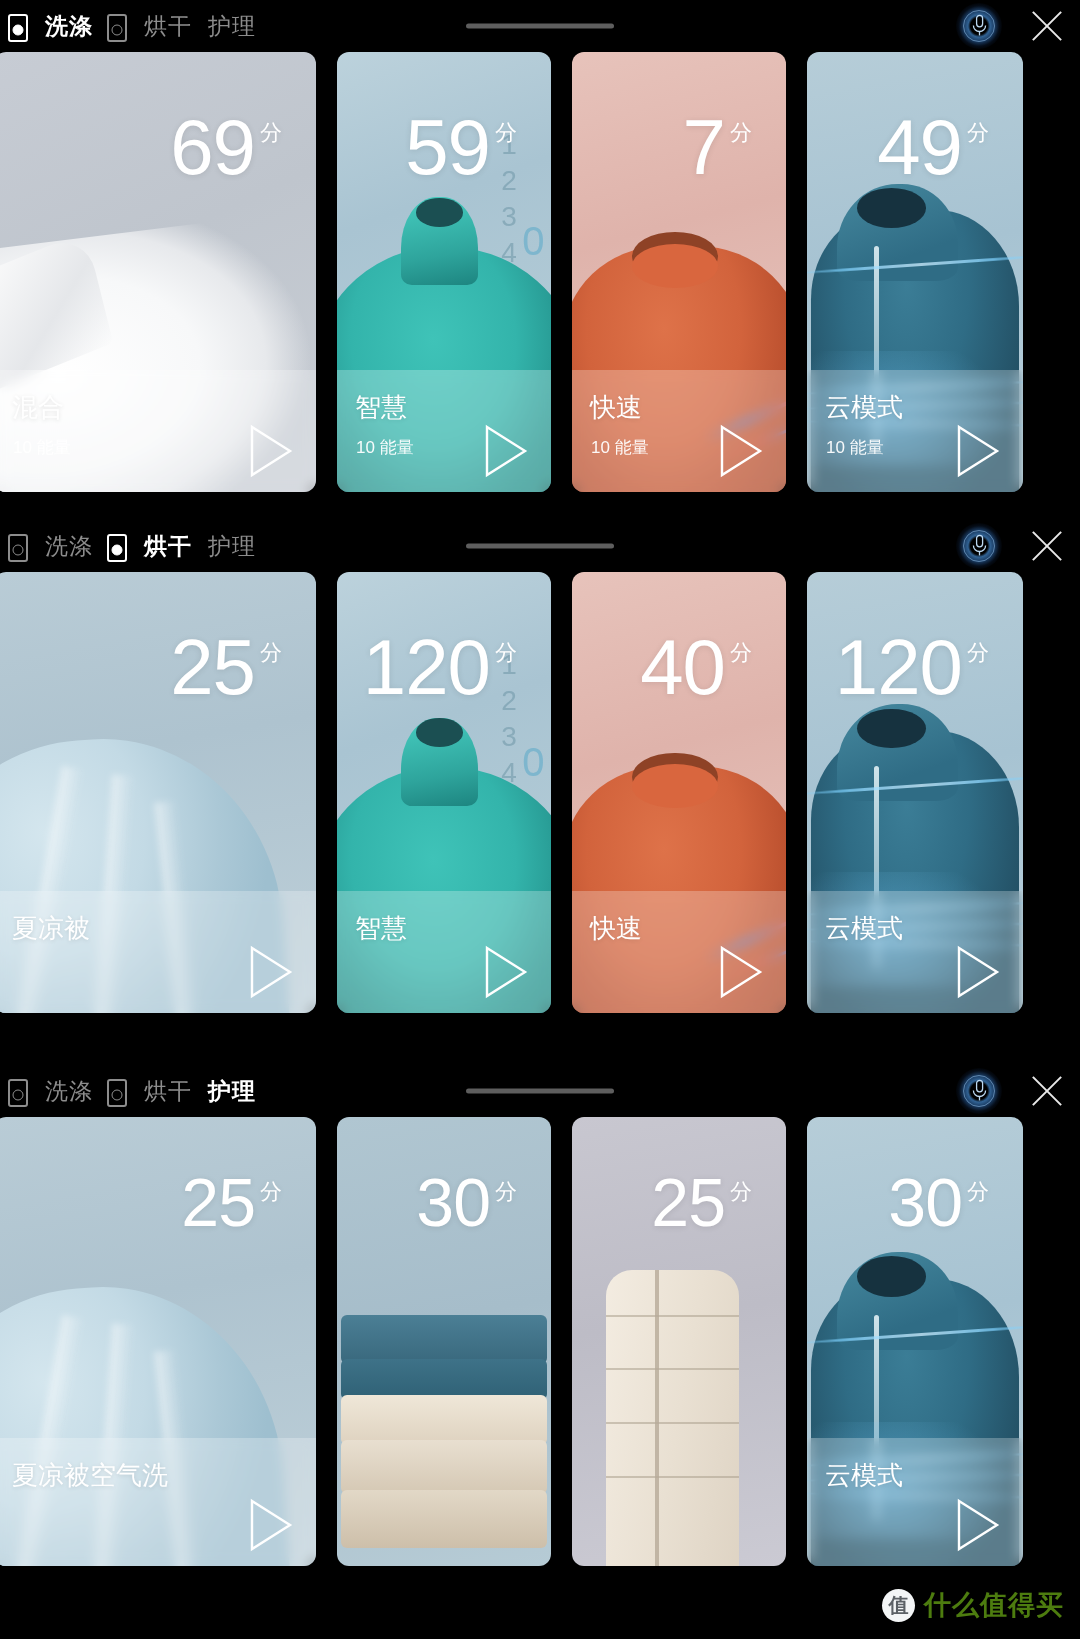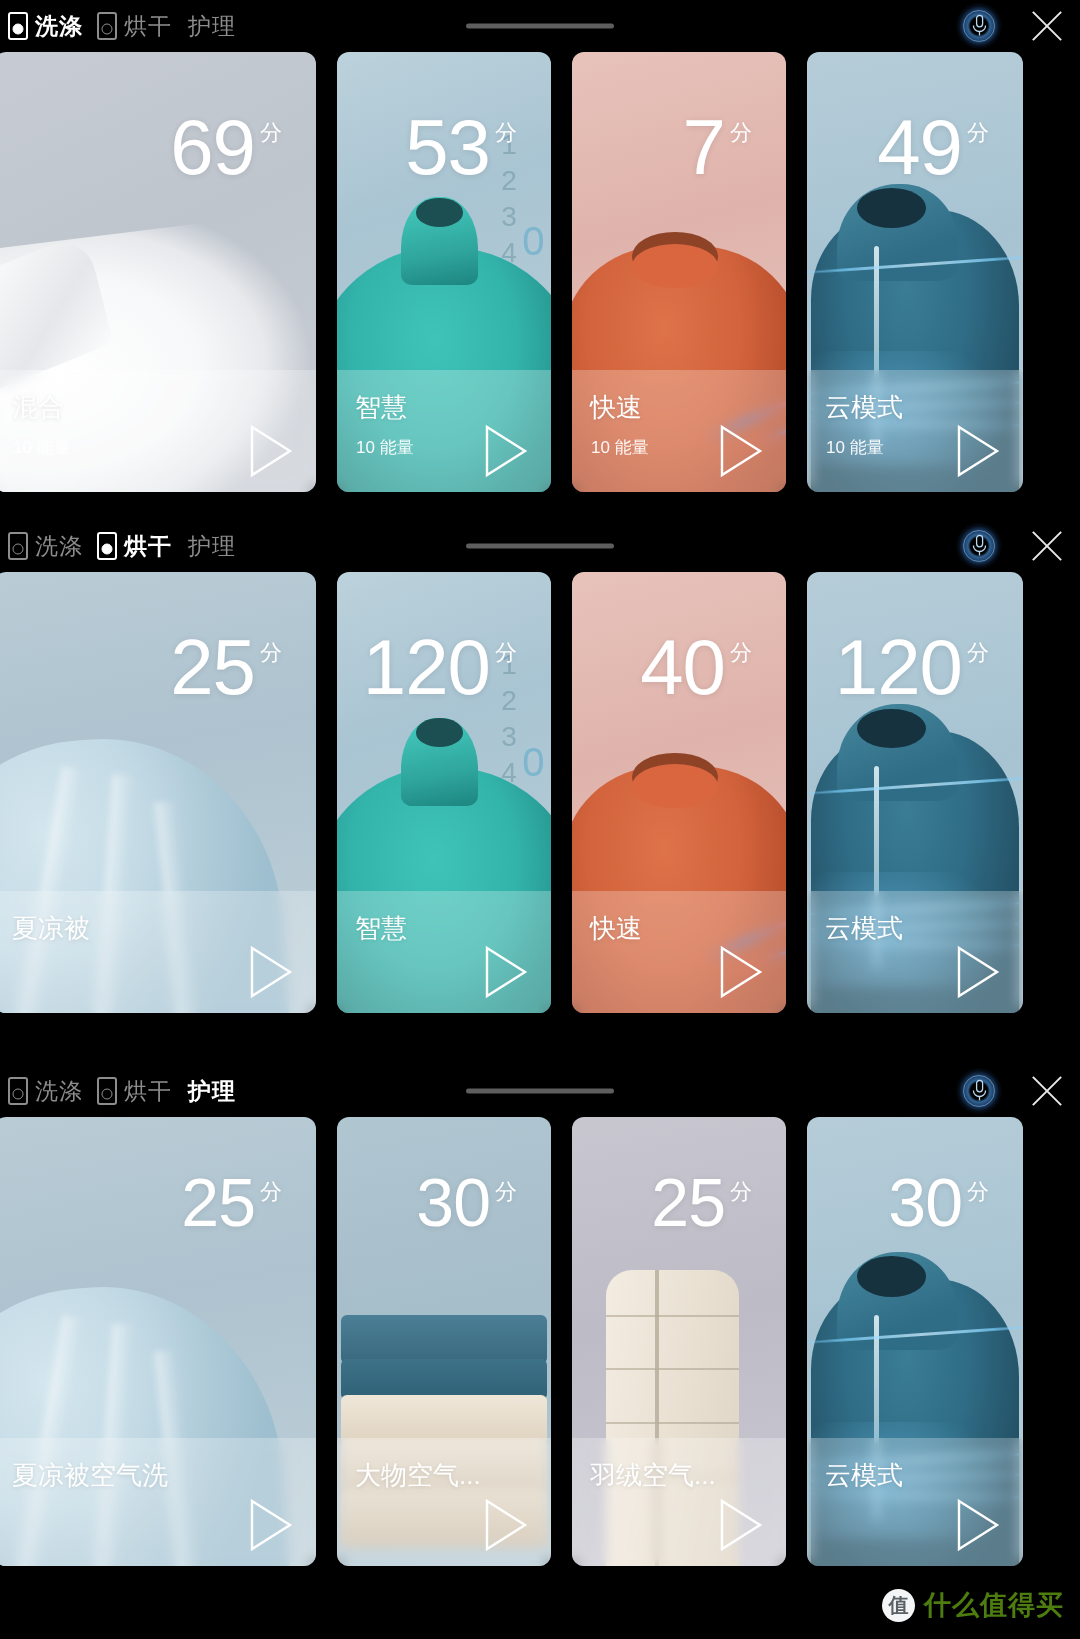--- a/index.html
+++ b/index.html
@@ -22,22 +22,22 @@
     position: relative;
     height: 52px;
     display: flex;
     align-items: center;
     padding: 0 18px 0 4px;
     background: #000;
   }
   .tabs { display: flex; align-items: center; gap: 0px; }
   .tab {
     display: flex;
-    align-items: center;
-    gap: 7px;
+    align-items: flex-end;
+    gap: 17px;
     padding: 0 10px 0 4px;
     cursor: pointer;
   }
   .tab-icon {
     width: 20px; height: 28px;
     border: 2px solid #8d8d8d;
     border-radius: 3px;
     position: relative;
     flex: 0 0 auto;
   }
@@ -460,21 +460,21 @@
         <div class="collarhole"></div>
         <div class="numcol">
           <span>1</span>
           <span>2</span>
           <span>3</span>
           <span>4</span>
         </div>
         <div class="zero">0</div>
       </div>
       <div class="dur">
-        <span class="num">53</span>
+        <span class="num">59</span>
         <span class="unit">分</span>
       </div>
       <div class="footbar">
         <div class="mode-name">智慧</div>
         <div class="energy">10 能量</div>
         <div class="playbtn">
           <svg width="48" height="54" viewBox="0 0 48 54">
             <polygon points="6,3 44,27 6,51" fill="none" stroke="#ffffff" stroke-width="2.4"></polygon>
           </svg>
         </div>
@@ -725,50 +725,34 @@
         <div class="lay l1"></div>
         <div class="lay l2"></div>
         <div class="lay l3"></div>
         <div class="lay l4"></div>
         <div class="lay l5"></div>
       </div>
       <div class="dur">
         <span class="num">30</span>
         <span class="unit">分</span>
       </div>
-      <div class="footbar">
-        <div class="mode-name">大物空气...</div>
-        <div class="playbtn">
-          <svg width="48" height="54" viewBox="0 0 48 54">
-            <polygon points="6,3 44,27 6,51" fill="none" stroke="#ffffff" stroke-width="2.4"></polygon>
-          </svg>
-        </div>
-      </div>
     </div>
 
     <div class="card w-mid">
       <div class="photo ph-down">
         <div class="body"></div>
         <div class="seam s1"></div>
         <div class="seam s2"></div>
         <div class="seam s3"></div>
         <div class="seam s4"></div>
         <div class="zip"></div>
       </div>
       <div class="dur">
         <span class="num">25</span>
         <span class="unit">分</span>
-      </div>
-      <div class="footbar">
-        <div class="mode-name">羽绒空气...</div>
-        <div class="playbtn">
-          <svg width="48" height="54" viewBox="0 0 48 54">
-            <polygon points="6,3 44,27 6,51" fill="none" stroke="#ffffff" stroke-width="2.4"></polygon>
-          </svg>
-        </div>
       </div>
     </div>
 
     <div class="card w-last">
       <div class="photo ph-jacket">
         <div class="body"></div>
         <div class="hood"></div>
         <div class="hoodin"></div>
         <div class="zip"></div>
         <div class="glowb"></div>

